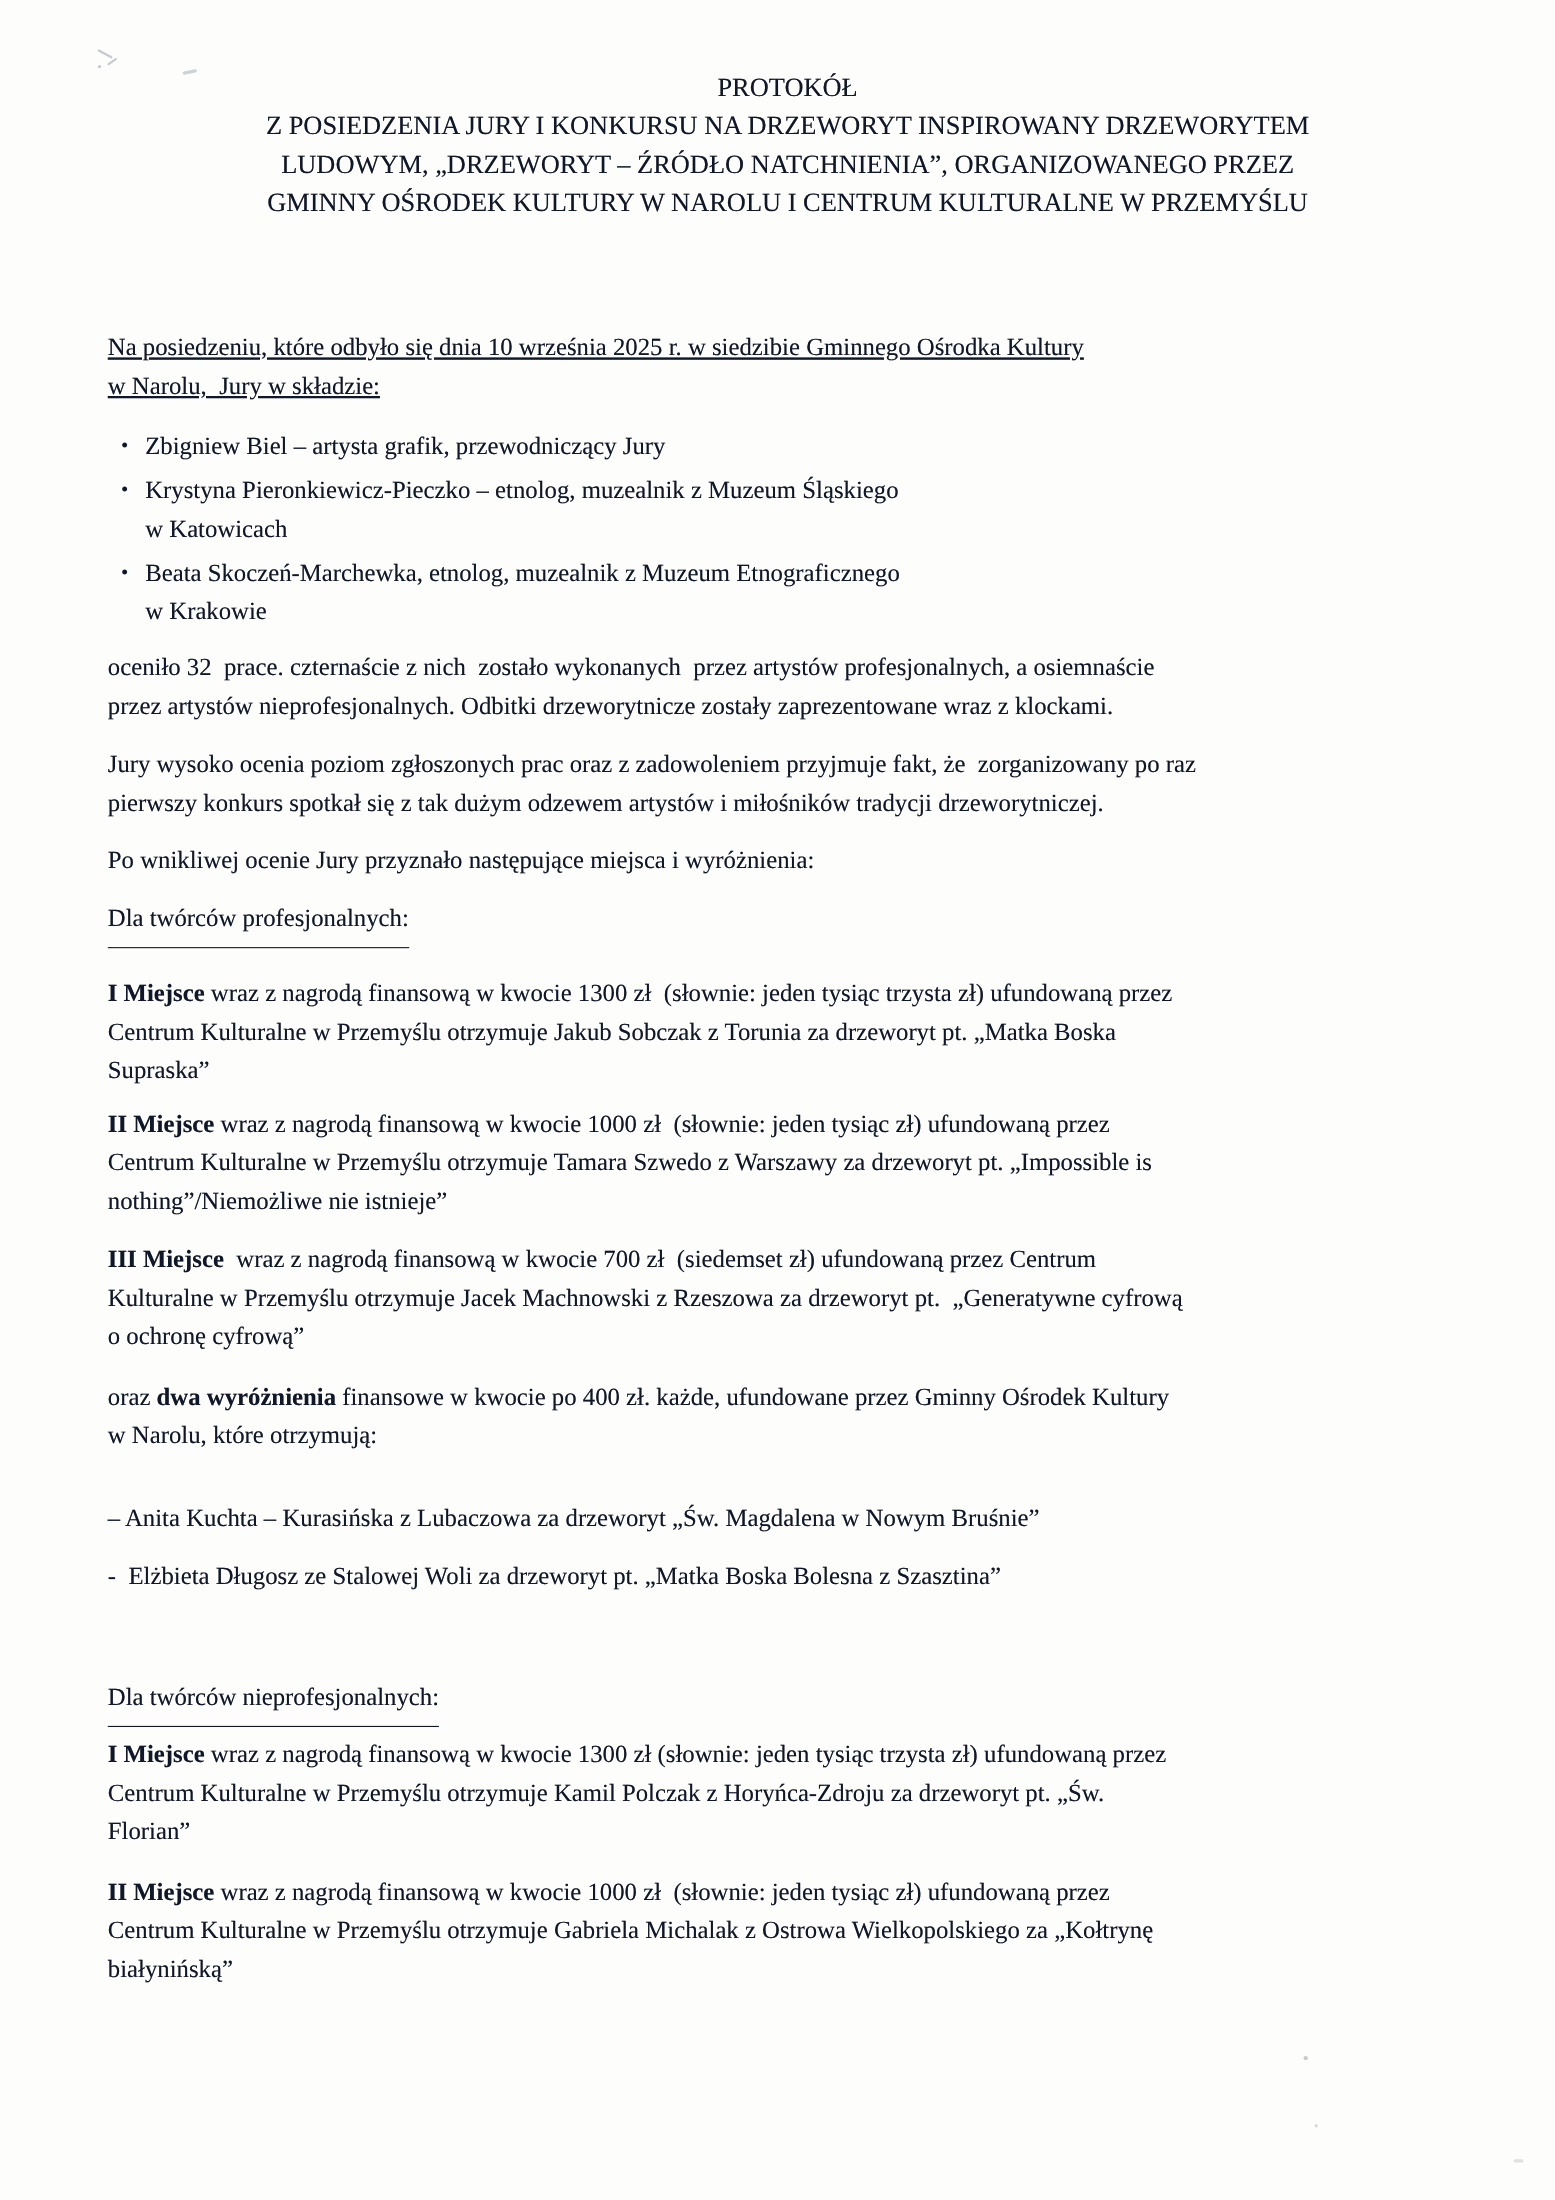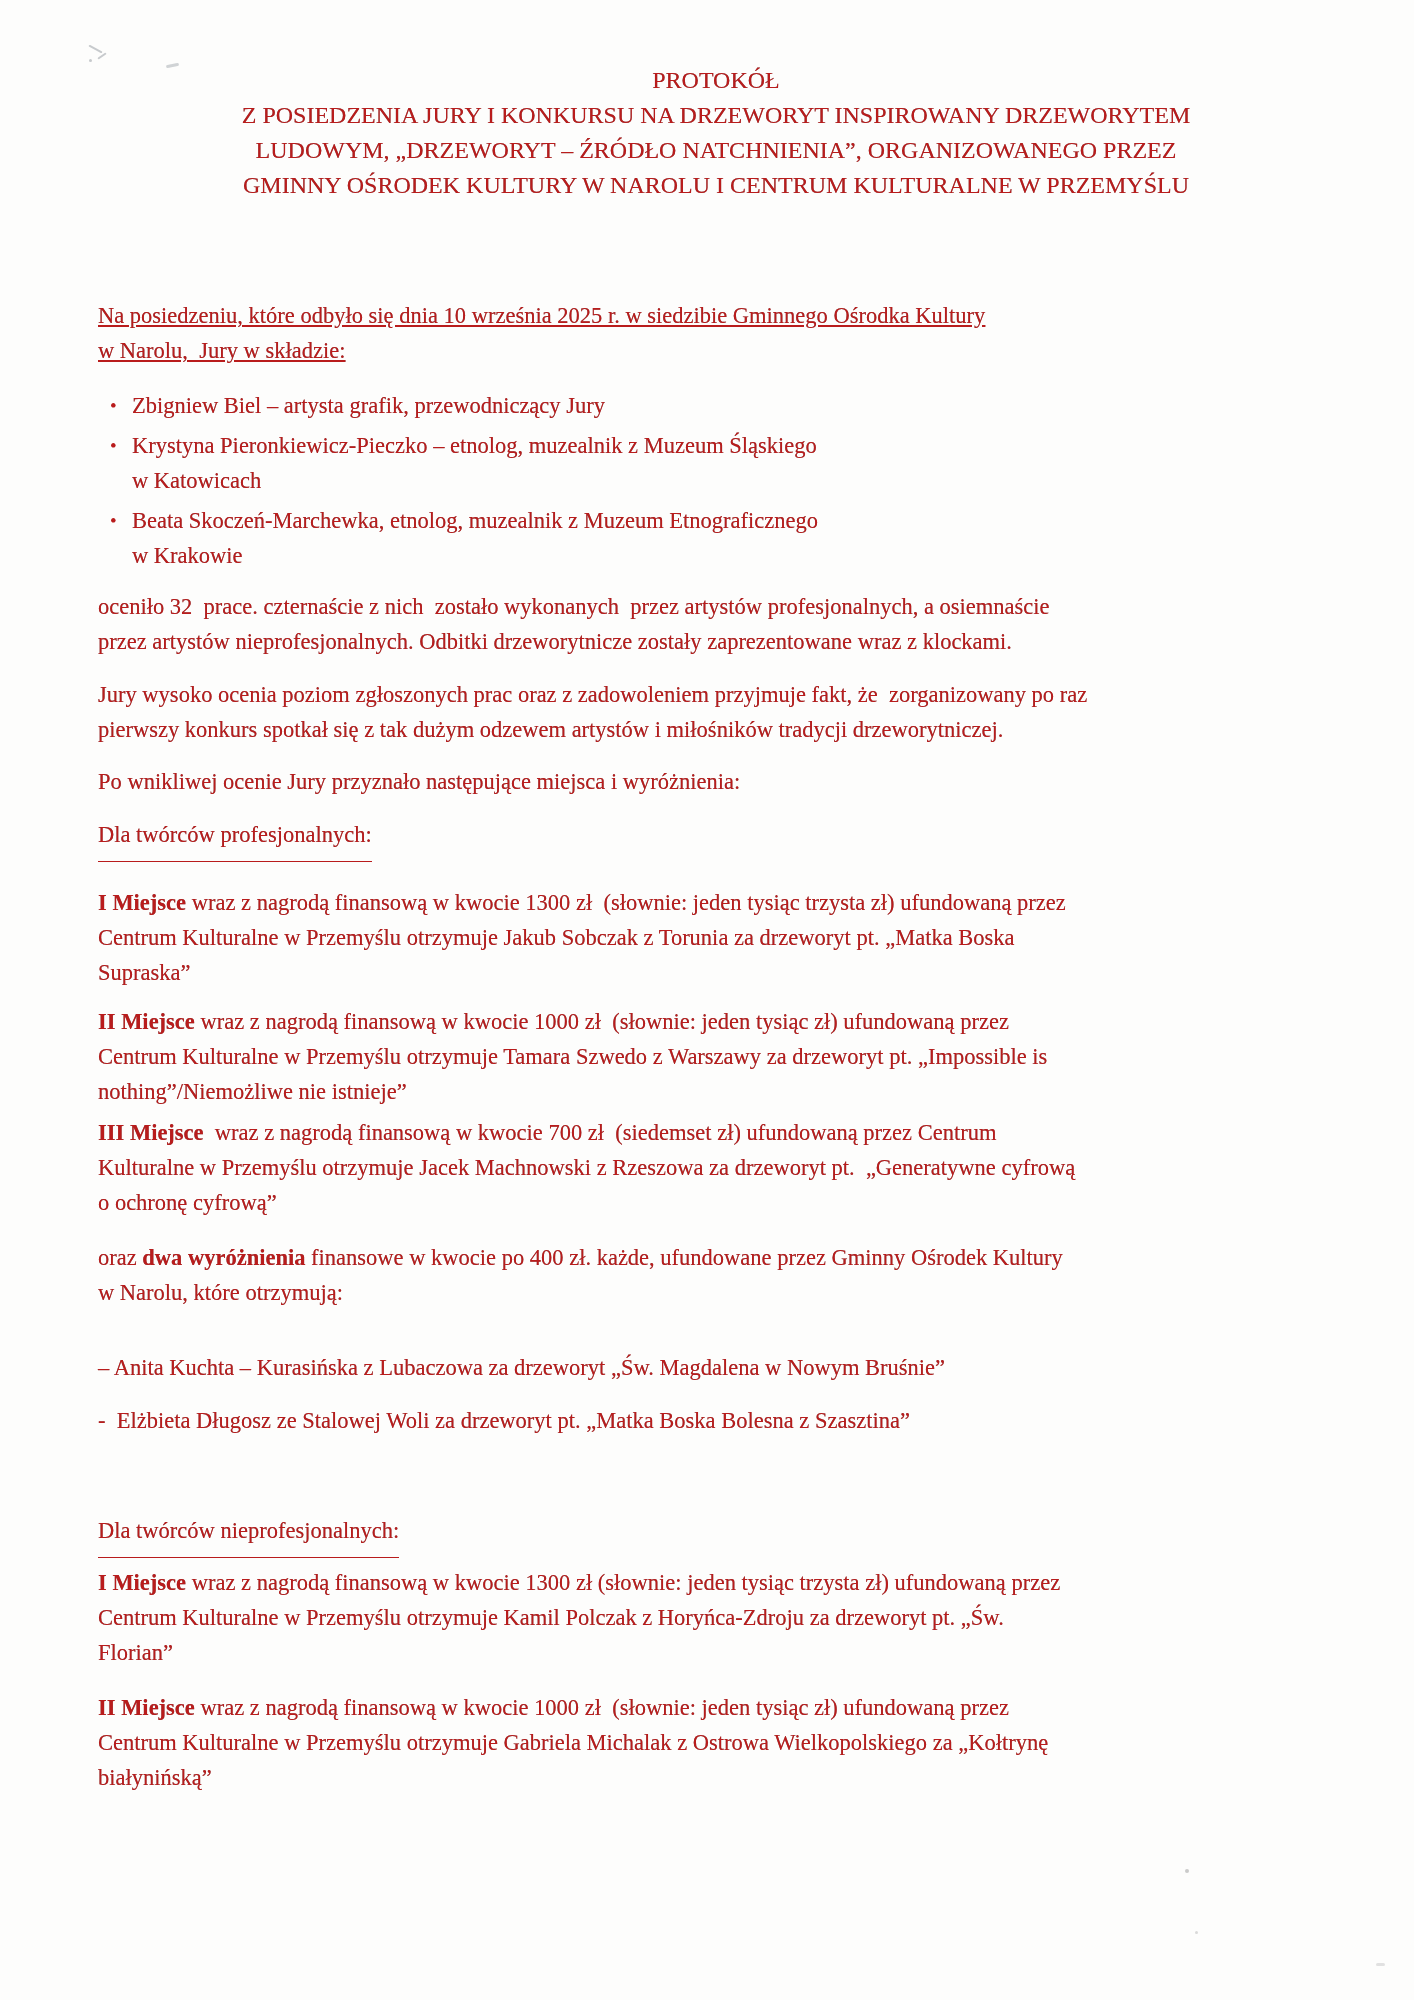--- a/index.html
+++ b/index.html
@@ -2,21 +2,21 @@
 <html lang="pl"><head>
 <meta charset="utf-8">
 <style>
   * { margin:0; padding:0; box-sizing:border-box; }
   html, body { background:#ffffff; }
   .page {
     position:relative;
     width:1414px; height:2000px;
     margin:0 auto;
     background:#fdfdfc;
-    color:#b91c1c;
+    color:#0f172a;
     font-family:"Liberation Serif", serif;
     overflow:hidden;
   }
   .content { position:absolute; left:98px; top:63px; width:1236px; }
 
   .line {
     white-space:pre;
     font-size:22.5px;
     line-height:35px;
     text-shadow:0 0 0.5px rgba(0,0,0,0.45);
@@ -45,21 +45,21 @@
 
   
   .sec-intro-paragraph        { margin-top:95px;text-decoration:underline; }
   .sec-jury-list              { margin-top:20px; }
   .sec-evaluation-paragraph   { margin-top:16px; }
   .sec-appreciation-paragraph { margin-top:18px; }
   .sec-decision-paragraph     { margin-top:17px; }
   .sec-professional-heading   { margin-top:18px; }
   .sec-prof-first-place       { margin-top:33px; }
   .sec-prof-second-place      { margin-top:14px; }
-  .sec-prof-third-place       { margin-top:6px; }
+  .sec-prof-third-place       { margin-top:18px; }
   .sec-honorable-mentions-paragraph { margin-top:20px; }
   .sec-mention-anita          { margin-top:40px; }
   .sec-mention-elzbieta       { margin-top:18px; }
   .sec-nonprofessional-heading{ margin-top:75px; }
   .sec-nonprof-first-place    { margin-top:17px; }
   .sec-nonprof-second-place   { margin-top:20px; }
 
   
   .artifact { position:absolute; background:#9aa0a6; opacity:.55; border-radius:2px; }
   .a1 { left:88px;  top:48px;  width:15px; height:2px; transform:rotate(28deg); }

